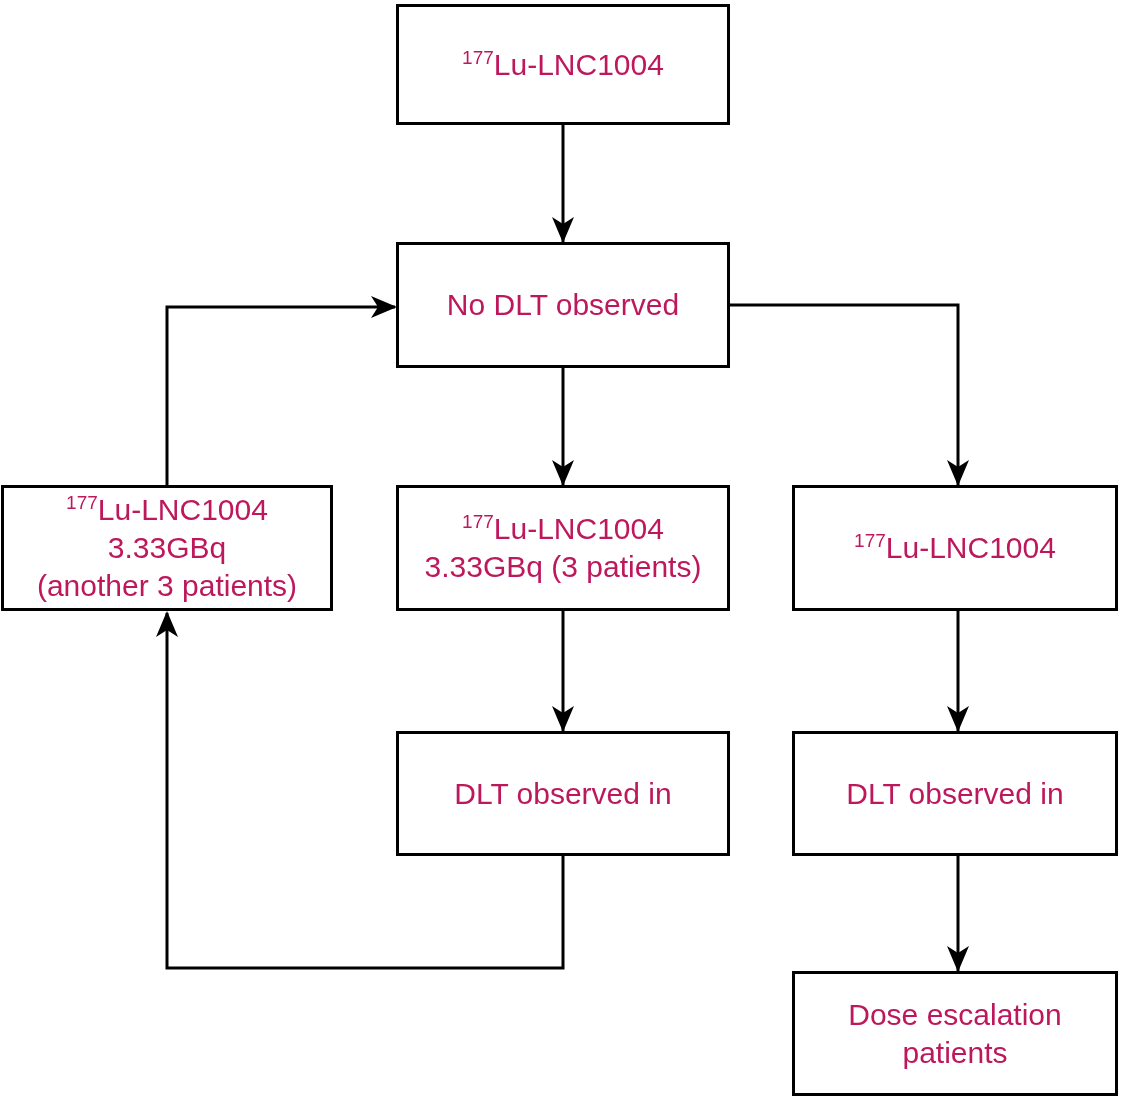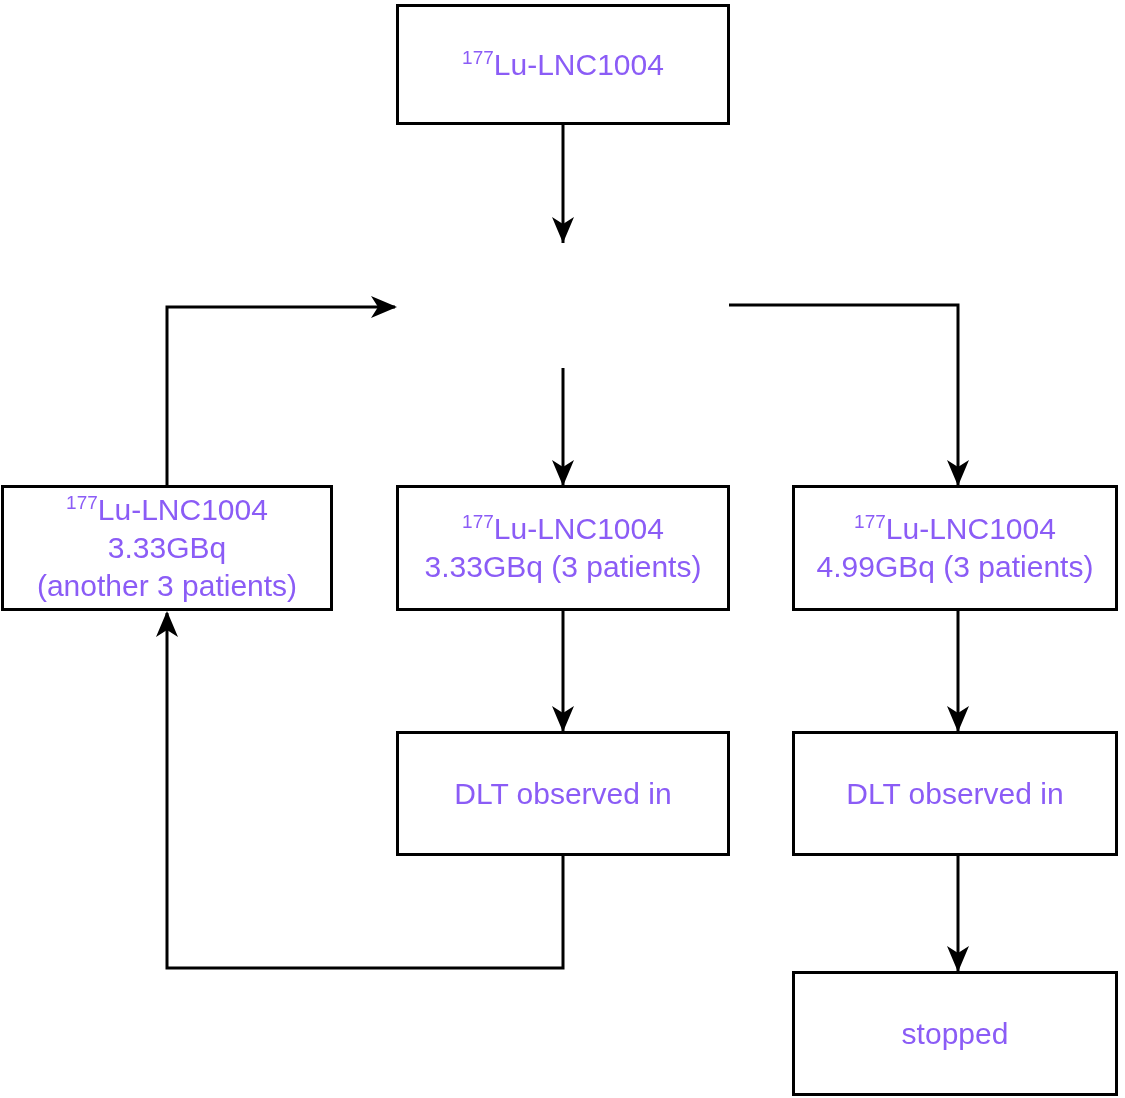--- a/index.html
+++ b/index.html
@@ -8,21 +8,21 @@
     background:#ffffff; overflow:hidden;
     font-family:"Liberation Sans", sans-serif;
   }
   .connector-layer { position:absolute; left:0; top:0; width:1125px; height:1098px; }
   .connector-layer path { stroke:#000000; stroke-width:3; fill:none; }
   .connector-layer polygon { fill:#000000; stroke:none; }
   .box {
     position:absolute; box-sizing:border-box;
     border:3px solid #000000; background:#ffffff;
     display:flex; flex-direction:column; align-items:center; justify-content:center;
-    text-align:center; font-size:30px; line-height:38px; color:#8b5cf6;
+    text-align:center; font-size:30px; line-height:38px; color:#be185d;
     white-space:nowrap;
   }
   .box sup { font-size:19px; line-height:0; vertical-align:super; }
   #box-cohort1   { left:396px; top:4px;   width:334px; height:121px; }
   #box-nodlt     { left:396px; top:242px; width:334px; height:126px; }
   #box-expansion { left:1px;   top:485px; width:332px; height:126px; }
   #box-cohort2   { left:396px; top:485px; width:334px; height:126px; }
   #box-cohort3   { left:792px; top:485px; width:326px; height:126px; }
   #box-dltone    { left:396px; top:731px; width:334px; height:125px; }
   #box-dlttwo    { left:792px; top:731px; width:326px; height:125px; }
@@ -57,42 +57,45 @@
     <polygon points="397,307 371,296 378,307 371,318"></polygon>
 
     <path d="M958 856 V972"></path>
     <polygon points="958,972 947,946 958,953 969,946"></polygon>
   </svg>
 
   <div class="box" id="box-cohort1">
     <div><sup>177</sup><span>Lu-LNC1004</span></div>
   </div>
 
+  <div class="box" id="box-nodlt">
+    <div>No DLT observed</div>
+  </div>
 
   <div class="box" id="box-expansion">
     <div><sup>177</sup><span>Lu-LNC1004</span></div>
     <div>3.33GBq</div>
     <div>(another 3 patients)</div>
   </div>
 
   <div class="box" id="box-cohort2">
     <div><sup>177</sup><span>Lu-LNC1004</span></div>
     <div>3.33GBq (3 patients)</div>
   </div>
 
   <div class="box" id="box-cohort3">
     <div><sup>177</sup><span>Lu-LNC1004</span></div>
-    <div>4.99GBq (3 patients)</div>
   </div>
 
   <div class="box" id="box-dltone">
     <div>DLT observed in</div>
   </div>
 
   <div class="box" id="box-dlttwo">
     <div>DLT observed in</div>
   </div>
 
   <div class="box" id="box-mtd">
-    <div>stopped</div>
+    <div>Dose escalation</div>
+    <div>patients</div>
   </div>
 
 </div>
 
 </body></html>

